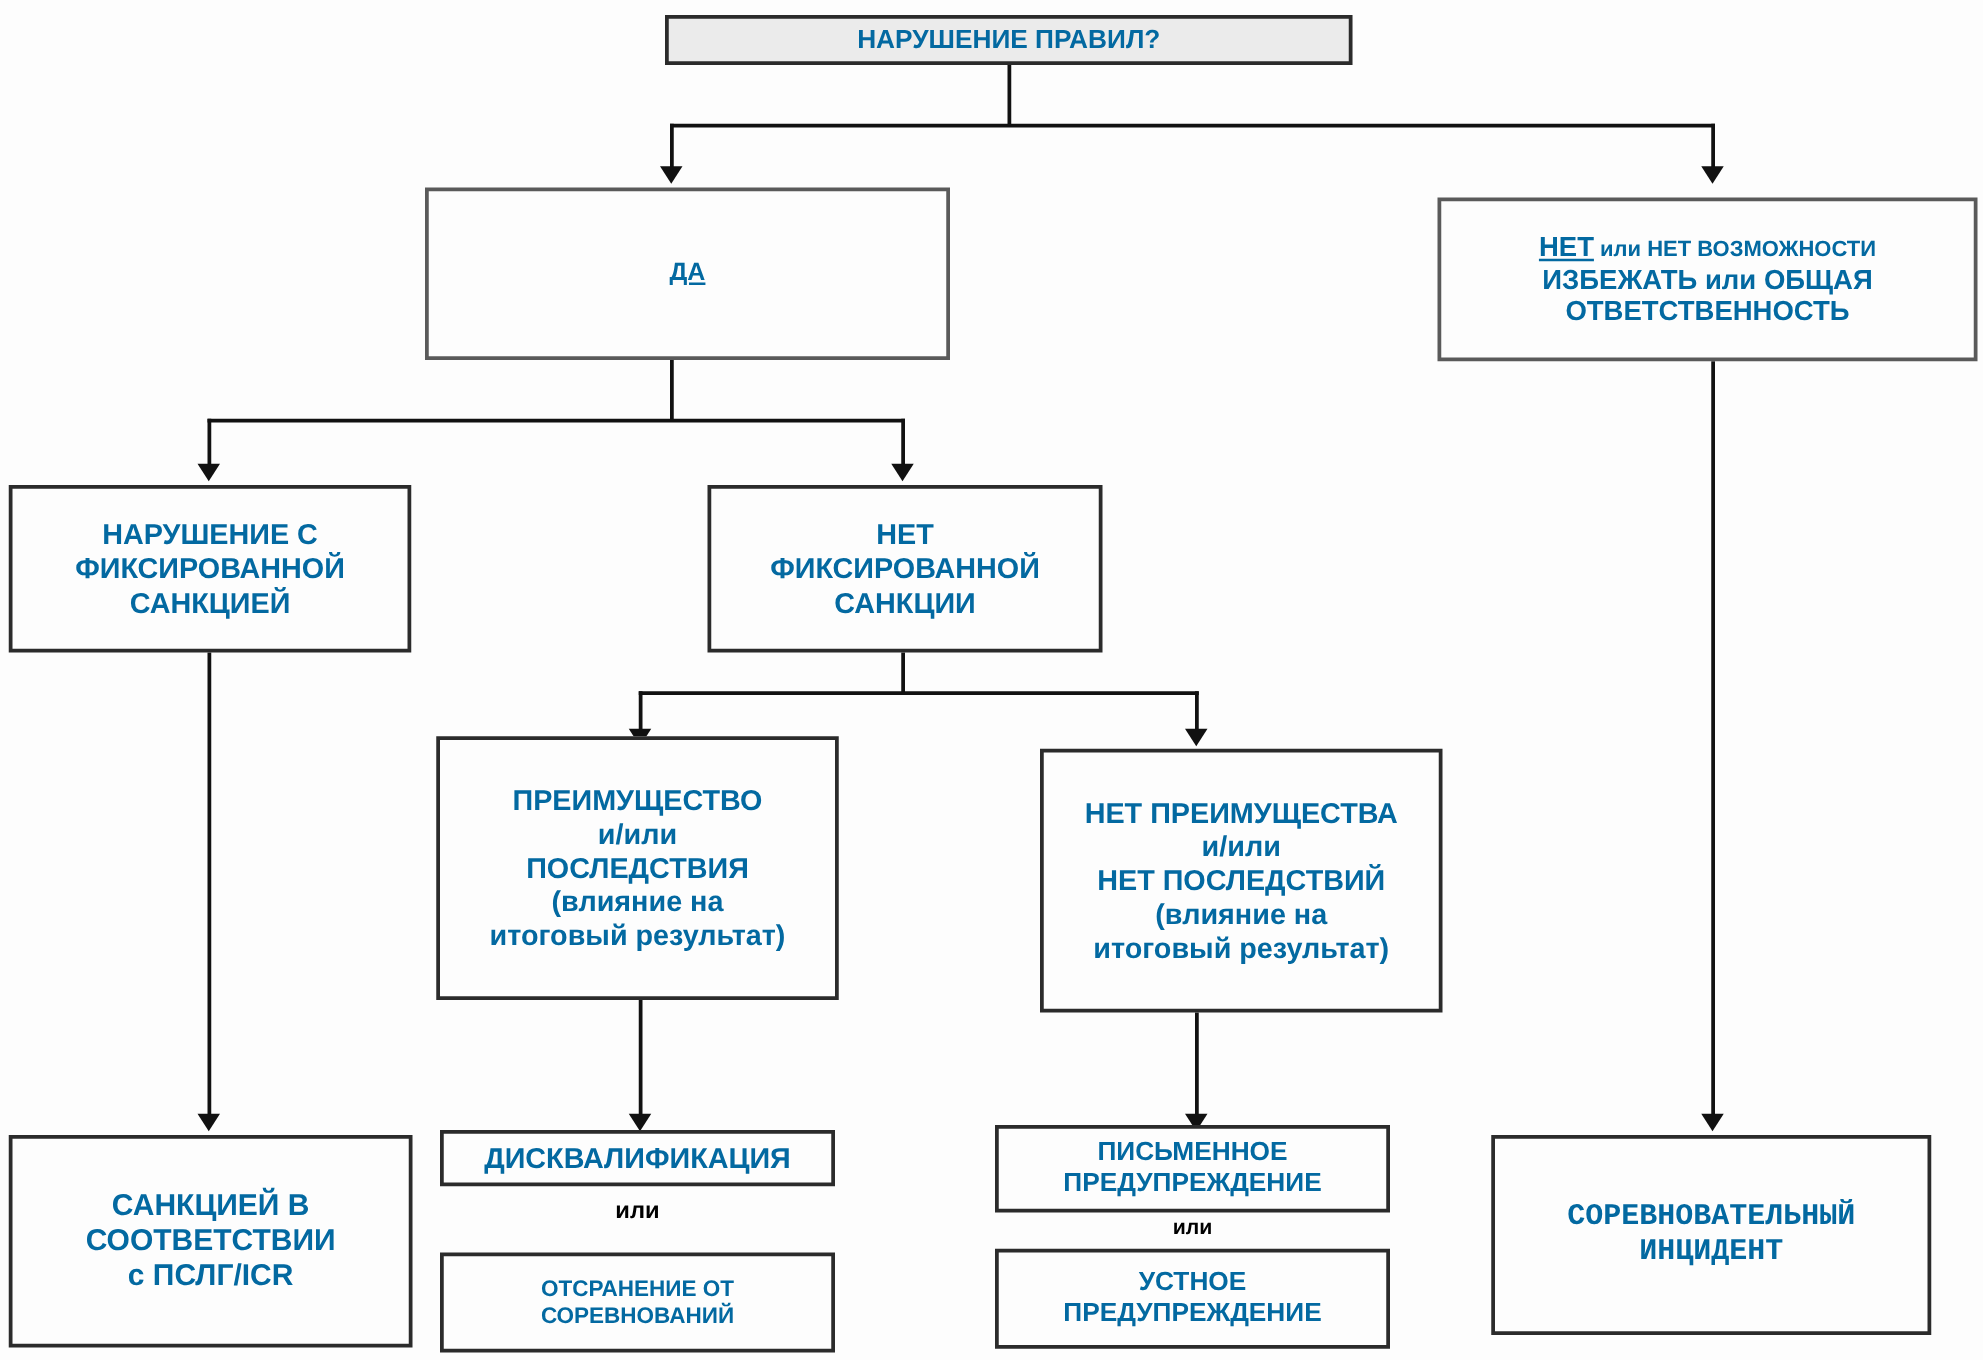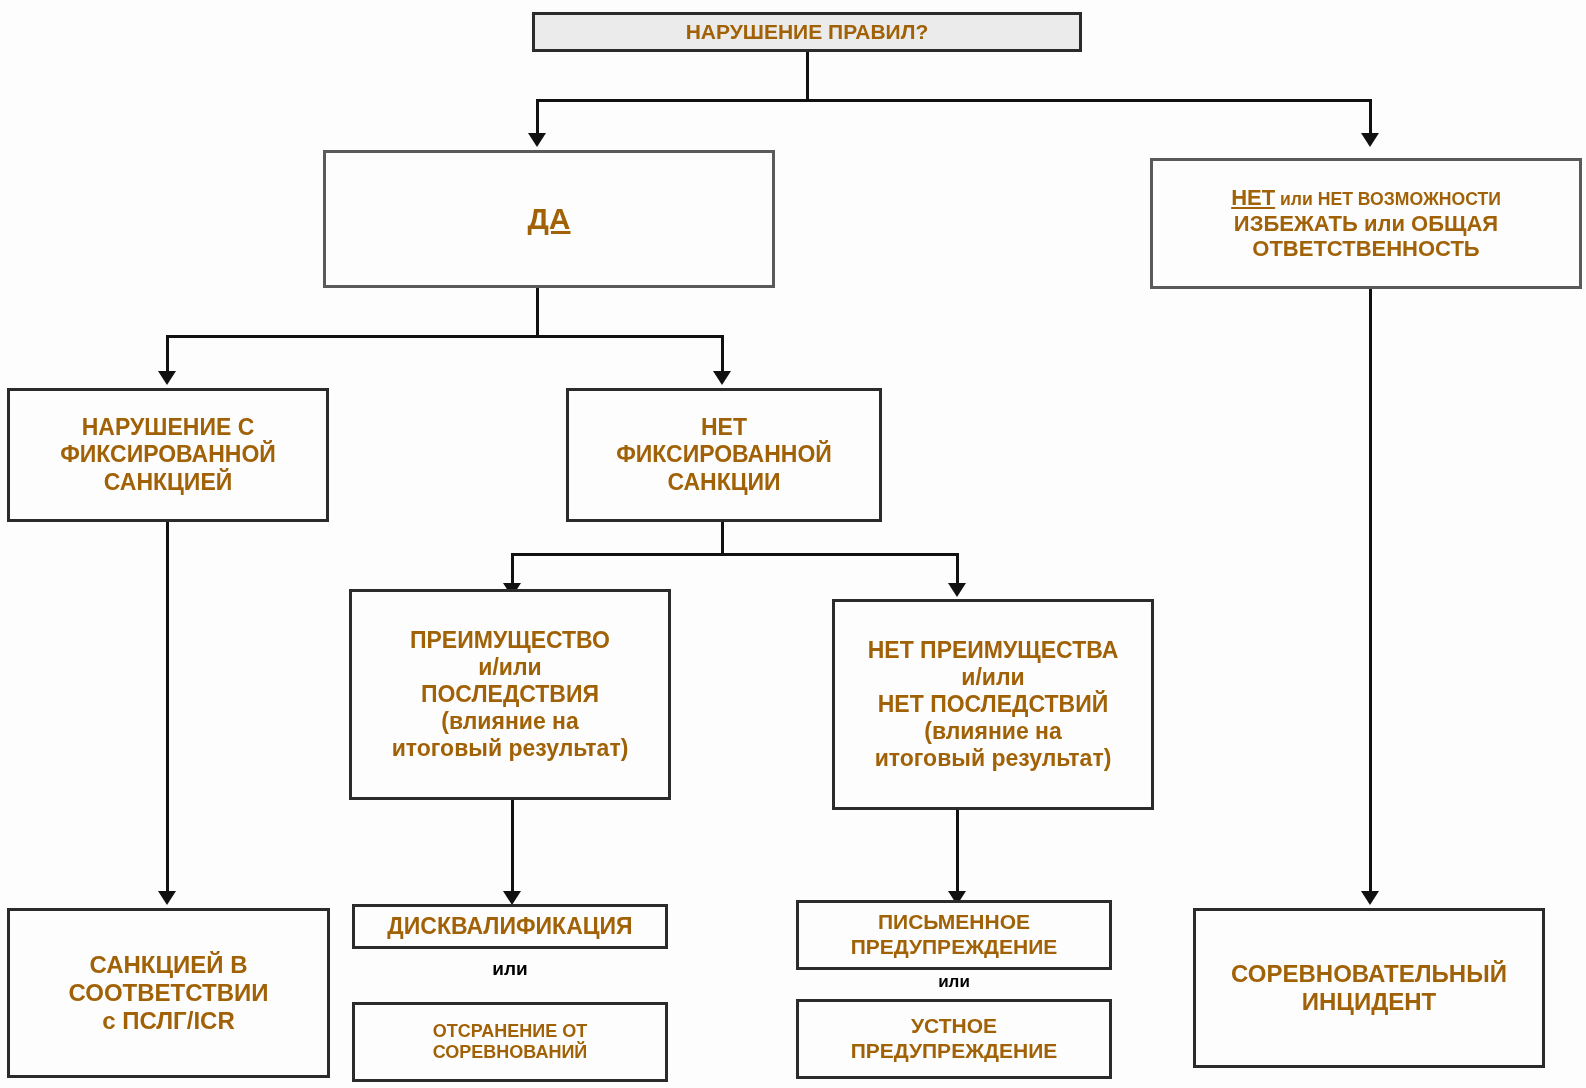--- a/index.html
+++ b/index.html
@@ -16,21 +16,21 @@
   }
   .box{
     position:absolute;
     box-sizing:border-box;
     border:3px solid #5a5a5a;
     background:#fdfdfd;
     display:flex;
     flex-direction:column;
     align-items:center;
     justify-content:center;
-    color:#a16207;
+    color:#0369a1;
     font-weight:bold;
     line-height:1.18;
   }
   .box.dark{ border-color:#2b2b2b; }
   .box.shaded{ background:#ebebeb; }
   .box .ln{ display:block; white-space:nowrap; }
   .u{ text-decoration:underline; text-underline-offset:2px; }
   .small{ font-weight:bold; font-size:0.80em; }
   .orlabel{
     position:absolute;
@@ -85,21 +85,21 @@
   <div class="vline" style="left:956px;top:800px;height:93px;"></div>
   <div class="arrow" style="left:948px;top:891px;"></div>
 
   <div class="vline" style="left:1369px;top:288px;height:605px;"></div>
   <div class="arrow" style="left:1361px;top:891px;"></div>
 
   <div class="box shaded dark" style="left:532px;top:12px;width:550px;height:40px;font-size:21px;">
     <span class="ln">НАРУШЕНИЕ ПРАВИЛ?</span>
   </div>
 
-  <div class="box" style="left:323px;top:150px;width:452px;height:138px;font-size:30px;">
+  <div class="box" style="left:340px;top:150px;width:420px;height:138px;font-size:20px;">
     <span class="ln u">ДА</span>
   </div>
 
   <div class="box" style="left:1150px;top:158px;width:432px;height:131px;font-size:22px;">
     <span class="ln"><span class="u">НЕТ</span><span class="small"> или НЕТ ВОЗМОЖНОСТИ</span></span>
     <span class="ln">ИЗБЕЖАТЬ или ОБЩАЯ</span>
     <span class="ln">ОТВЕТСТВЕННОСТЬ</span>
   </div>
 
   <div class="box dark" style="left:7px;top:388px;width:322px;height:134px;font-size:23px;">
@@ -152,18 +152,18 @@
     <span class="ln">ПРЕДУПРЕЖДЕНИЕ</span>
   </div>
 
   <div class="orlabel" style="left:796px;top:972px;width:316px;font-size:17px;">или</div>
 
   <div class="box dark" style="left:796px;top:999px;width:316px;height:80px;font-size:21px;">
     <span class="ln">УСТНОЕ</span>
     <span class="ln">ПРЕДУПРЕЖДЕНИЕ</span>
   </div>
 
-  <div class="box dark" style="left:1193px;top:908px;width:352px;height:160px;font-size:24px;">
+  <div class="box dark" style="left:1193px;top:908px;width:352px;height:160px;font-size:24px;font-family:Liberation Mono, monospace;">
     <span class="ln">СОРЕВНОВАТЕЛЬНЫЙ</span>
     <span class="ln">ИНЦИДЕНТ</span>
   </div>
 
 </div>
 
 </body></html>

